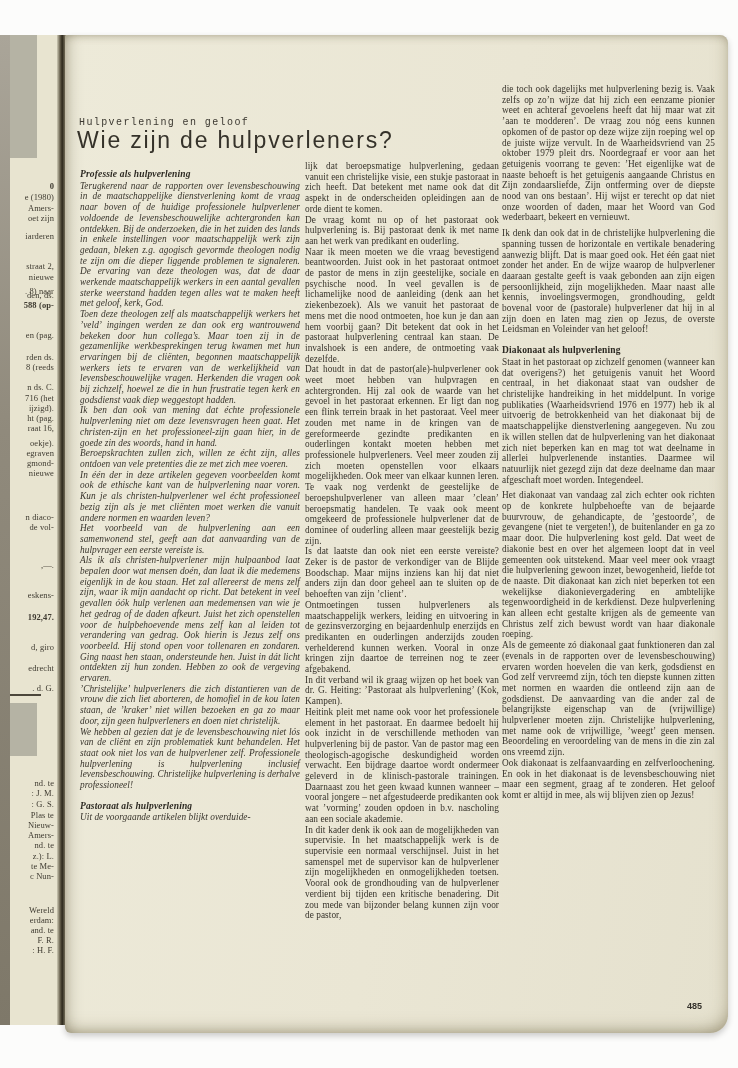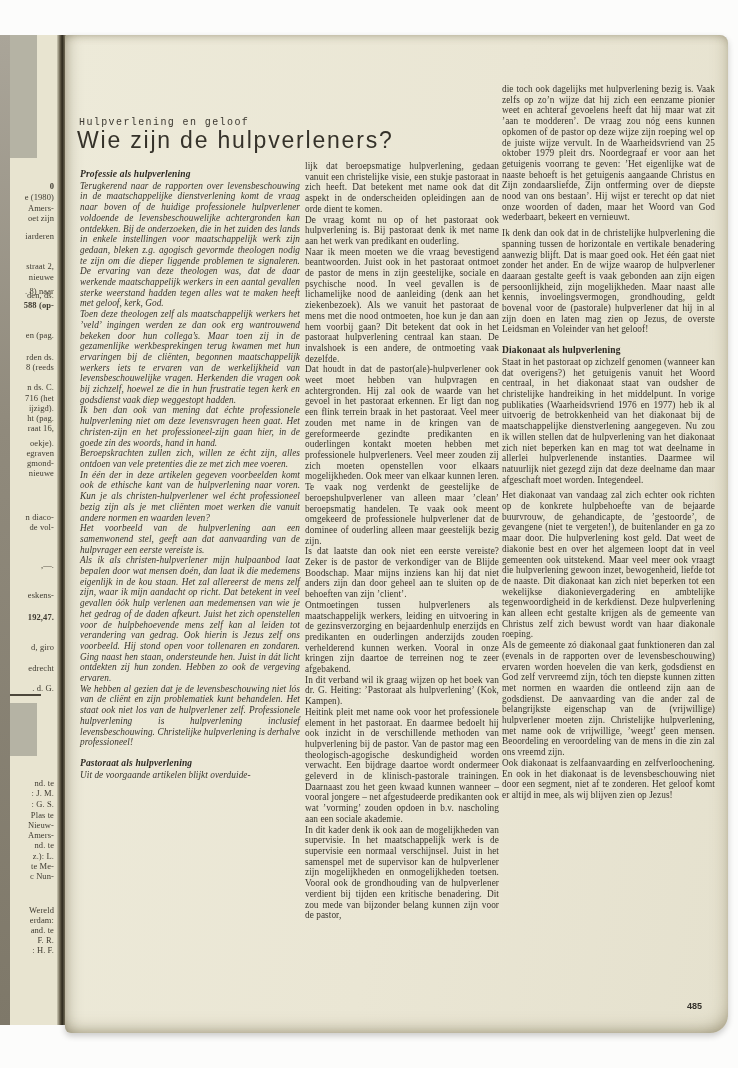--- a/index.html
+++ b/index.html
@@ -139,20 +139,21 @@
 
   <div class="col col-1">
       <div class="col-heading">Professie als hulpverlening</div>
       <div class="para">Terugkerend naar de rapporten over levensbeschouwing in de maatschappelijke dienstverlening komt de vraag naar boven of de huidige professionele hulpverlener voldoende de levensbeschouwelijke achtergronden kan ontdekken. Bij de onderzoeken, die in het zuiden des lands in enkele instellingen voor maatschappelijk werk zijn gedaan, bleken z.g. agogisch gevormde theologen nodig te zijn om die dieper liggende problemen te signaleren. De ervaring van deze theologen was, dat de daar werkende maatschappelijk werkers in een aantal gevallen sterke weerstand hadden tegen alles wat te maken heeft met geloof, kerk, God.</div>
       <div class="para">Toen deze theologen zelf als maatschappelijk werkers het ’veld’ ingingen werden ze dan ook erg wantrouwend bekeken door hun collega’s. Maar toen zij in de gezamenlijke werkbesprekingen terug kwamen met hun ervaringen bij de cliënten, begonnen maatschappelijk werkers iets te ervaren van de werkelijkheid van levensbeschouwelijke vragen. Herkenden die vragen ook bij zichzelf, hoewel ze die in hun frustratie tegen kerk en godsdienst vaak diep weggestopt hadden.</div>
       <div class="para">Ik ben dan ook van mening dat échte professionele hulpverlening niet om deze levensvragen heen gaat. Het christen-zijn en het professioneel-zijn gaan hier, in de goede zin des woords, hand in hand.</div>
       <div class="para">Beroepskrachten zullen zich, willen ze écht zijn, alles ontdoen van vele pretenties die ze met zich mee voeren.</div>
       <div class="para">In één der in deze artikelen gegeven voorbeelden komt ook de ethische kant van de hulpverlening naar voren. Kun je als christen-hulpverlener wel écht professioneel bezig zijn als je met cliënten moet werken die vanuit andere normen en waarden leven?</div>
       <div class="para">Het voorbeeld van de hulpverlening aan een samenwonend stel, geeft aan dat aanvaarding van de hulpvrager een eerste vereiste is.</div>
       <div class="para">Als ik als christen-hulpverlener mijn hulpaanbod laat bepalen door wat mensen doén, dan laat ik die medemens eigenlijk in de kou staan. Het zal allereerst de mens zelf zijn, waar ik mijn aandacht op richt. Dat betekent in veel gevallen óók hulp verlenen aan medemensen van wie je het gedrag of de daden afkeurt. Juist het zich openstellen voor de hulpbehoevende mens zelf kan al leiden tot verandering van gedrag. Ook hierin is Jezus zelf ons voorbeeld. Hij stond open voor tollenaren en zondaren. Ging naast hen staan, ondersteunde hen. Juist in dát licht ontdekten zij hun zonden. Hebben zo ook de vergeving ervaren.</div>
+      <div class="para">’Christelijke’ hulpverleners die zich distantieren van de vrouw die zich liet aborteren, de homofiel in de kou laten staan, de ’kraker’ niet willen bezoeken en ga zo maar door, zijn geen hulpverleners en doen niet christelijk.</div>
       <div class="para">We hebben al gezien dat je de levensbeschouwing niet lós van de cliënt en zijn problematiek kunt behandelen. Het staat ook niet los van de hulpverlener zelf. Professionele hulpverlening is hulpverlening inclusief levensbeschouwing. Christelijke hulpverlening is derhalve professioneel!</div>
       <div class="col-heading">Pastoraat als hulpverlening</div>
       <div class="para">Uit de voorgaande artikelen blijkt overduide-</div>
     </div>
   <div class="col col-2">
       <div class="para">lijk dat beroepsmatige hulpverlening, gedaan vanuit een christelijke visie, een stukje pastoraat in zich heeft. Dat betekent met name ook dat dit aspekt in de onderscheiden opleidingen aan de orde dient te komen.</div>
       <div class="para">De vraag komt nu op of het pastoraat ook hulpverlening is. Bij pastoraat denk ik met name aan het werk van predikant en ouderling.</div>
       <div class="para">Naar ik meen moeten we die vraag bevestigend beantwoorden. Juist ook in het pastoraat ontmoet de pastor de mens in zijn geestelijke, sociale en psychische nood. In veel gevallen is de lichamelijke nood de aanleiding (denk aan het ziekenbezoek). Als we vanuit het pastoraat de mens met die nood ontmoeten, hoe kun je dan aan hem voorbij gaan? Dit betekent dat ook in het pastoraat hulpverlening centraal kan staan. De invalshoek is een andere, de ontmoeting vaak dezelfde.</div>
       <div class="para">Dat houdt in dat de pastor(ale)-hulpverlener ook weet moet hebben van hulpvragen en achtergronden. Hij zal ook de waarde van het gevoel in het pastoraat erkennen. Er ligt dan nog een flink terrein braak in het pastoraat. Veel meer zouden met name in de kringen van de gereformeerde gezindte predikanten en ouderlingen kontakt moeten hebben met professionele hulpverleners. Veel meer zouden zij zich moeten openstellen voor elkaars mogelijkheden. Ook meer van elkaar kunnen leren. Te vaak nog verdenkt de geestelijke de beroepshulpverlener van alleen maar ’clean’ beroepsmatig handelen. Te vaak ook meent omgekeerd de professionele hulpverlener dat de dominee of ouderling alleen maar geestelijk bezig zijn.</div>
       <div class="para">Is dat laatste dan ook niet een eerste vereiste? Zeker is de pastor de verkondiger van de Blijde Boodschap. Maar mijns inziens kan hij dat niet anders zijn dan door geheel aan te sluiten op de behoeften van zijn ’client’.</div>
@@ -161,17 +162,17 @@
       <div class="para">Heitink pleit met name ook voor het professionele element in het pastoraat. En daarmee bedoelt hij ook inzicht in de verschillende methoden van hulpverlening bij de pastor. Van de pastor mag een theologisch-agogische deskundigheid worden verwacht. Een bijdrage daartoe wordt ondermeer geleverd in de klinisch-pastorale trainingen. Daarnaast zou het geen kwaad kunnen wanneer – vooral jongere – net afgestudeerde predikanten ook wat ’vorming’ zouden opdoen in b.v. nascholing aan een sociale akademie.</div>
       <div class="para">In dit kader denk ik ook aan de mogelijkheden van supervisie. In het maatschappelijk werk is de supervisie een normaal verschijnsel. Juist in het samenspel met de supervisor kan de hulpverlener zijn mogelijkheden en onmogelijkheden toetsen. Vooral ook de grondhouding van de hulpverlener verdient bij tijden een kritische benadering. Dit zou mede van bijzonder belang kunnen zijn voor de pastor,</div>
     </div>
   <div class="col col-3">
       <div class="para">die toch ook dagelijks met hulpverlening bezig is. Vaak zelfs op zo’n wijze dat hij zich een eenzame pionier weet en achteraf gevoelens heeft dat hij maar wat zit ’aan te modderen’. De vraag zou nóg eens kunnen opkomen of de pastor op deze wijze zijn roeping wel op de juiste wijze vervult. In de Waarheidsvriend van 25 oktober 1979 pleit drs. Noordegraaf er voor aan het getuigenis voorrang te geven: ’Het eigenlijke wat de naaste behoeft is het getuigenis aangaande Christus en Zijn zondaarsliefde, Zijn ontferming over de diepste nood van ons bestaan’. Hij wijst er terecht op dat niet onze woorden of daden, maar het Woord van God wederbaart, bekeert en vernieuwt.</div>
       <div class="para gap">Ik denk dan ook dat in de christelijke hulpverlening die spanning tussen de horizontale en vertikale benadering aanwezig blijft. Dat is maar goed ook. Het één gaat niet zonder het ander. En de wijze waarop de hulpverlener daaraan gestalte geeft is vaak gebonden aan zijn eigen persoonlijkheid, zijn mogelijkheden. Maar naast alle kennis, invoelingsvermogen, grondhouding, geldt bovenal voor de (pastorale) hulpverlener dat hij in al zijn doen en laten mag zien op Jezus, de overste Leidsman en Voleinder van het geloof!</div>
       <div class="col-heading">Diakonaat als hulpverlening</div>
       <div class="para">Staat in het pastoraat op zichzelf genomen (wanneer kan dat overigens?) het getuigenis vanuit het Woord centraal, in het diakonaat staat van oudsher de christelijke handreiking in het middelpunt. In vorige publikaties (Waarheidsvriend 1976 en 1977) heb ik al uitvoerig de betrokkenheid van het diakonaat bij de maatschappelijke dienstverlening aangegeven. Nu zou ik willen stellen dat de hulpverlening van het diakonaat zich niet beperken kan en mag tot wat deelname in allerlei hulpverlenende instanties. Daarmee wil natuurlijk niet gezegd zijn dat deze deelname dan maar afgeschaft moet worden. Integendeel.</div>
       <div class="para gap">Het diakonaat van vandaag zal zich echter ook richten op de konkrete hulpbehoefte van de bejaarde buurvrouw, de gehandicapte, de ’gestoorde’, de gevangene (niet te vergeten!), de buitenlander en ga zo maar door. Die hulpverlening kost geld. Dat weet de diakonie best en over het algemeen loopt dat in veel gemeenten ook uitstekend. Maar veel meer ook vraagt die hulpverlening gewoon inzet, bewogenheid, liefde tot de naaste. Dit diakonaat kan zich niet beperken tot een wekelijkse diakonievergadering en ambtelijke tegenwoordigheid in de kerkdienst. Deze hulpverlening kan alleen echt gestalte krijgen als de gemeente van Christus zelf zich bewust wordt van haar diakonale roeping.</div>
       <div class="para">Als de gemeente zó diakonaal gaat funktioneren dan zal (evenals in de rapporten over de levensbeschouwing) ervaren worden hoevelen die van kerk, godsdienst en God zelf vervreemd zijn, tóch ten diepste kunnen zitten met normen en waarden die ontleend zijn aan de godsdienst. De aanvaarding van die ander zal de belangrijkste eigenschap van de (vrijwillige) hulpverlener moeten zijn. Christelijke hulpverlening, met name ook de vrijwillige, ’weegt’ geen mensen. Beoordeling en veroordeling van de mens in die zin zal ons vreemd zijn.</div>
-      <div class="para">Ook diakonaat is zelfaanvaarding en zelfverloochening. En ook in het diakonaat is de levensbeschouwing niet door een segment, niet af te zonderen. Het geloof komt er altijd in mee, als wij blijven zien op Jezus!</div>
+      <div class="para">Ook diakonaat is zelfaanvaarding en zelfverloochening. En ook in het diakonaat is de levensbeschouwing niet maar een segment, graag af te zonderen. Het geloof komt er altijd in mee, als wij blijven zien op Jezus!</div>
     </div>
 
   <div class="page-number">485</div>
 </div>
 
 </body></html>

